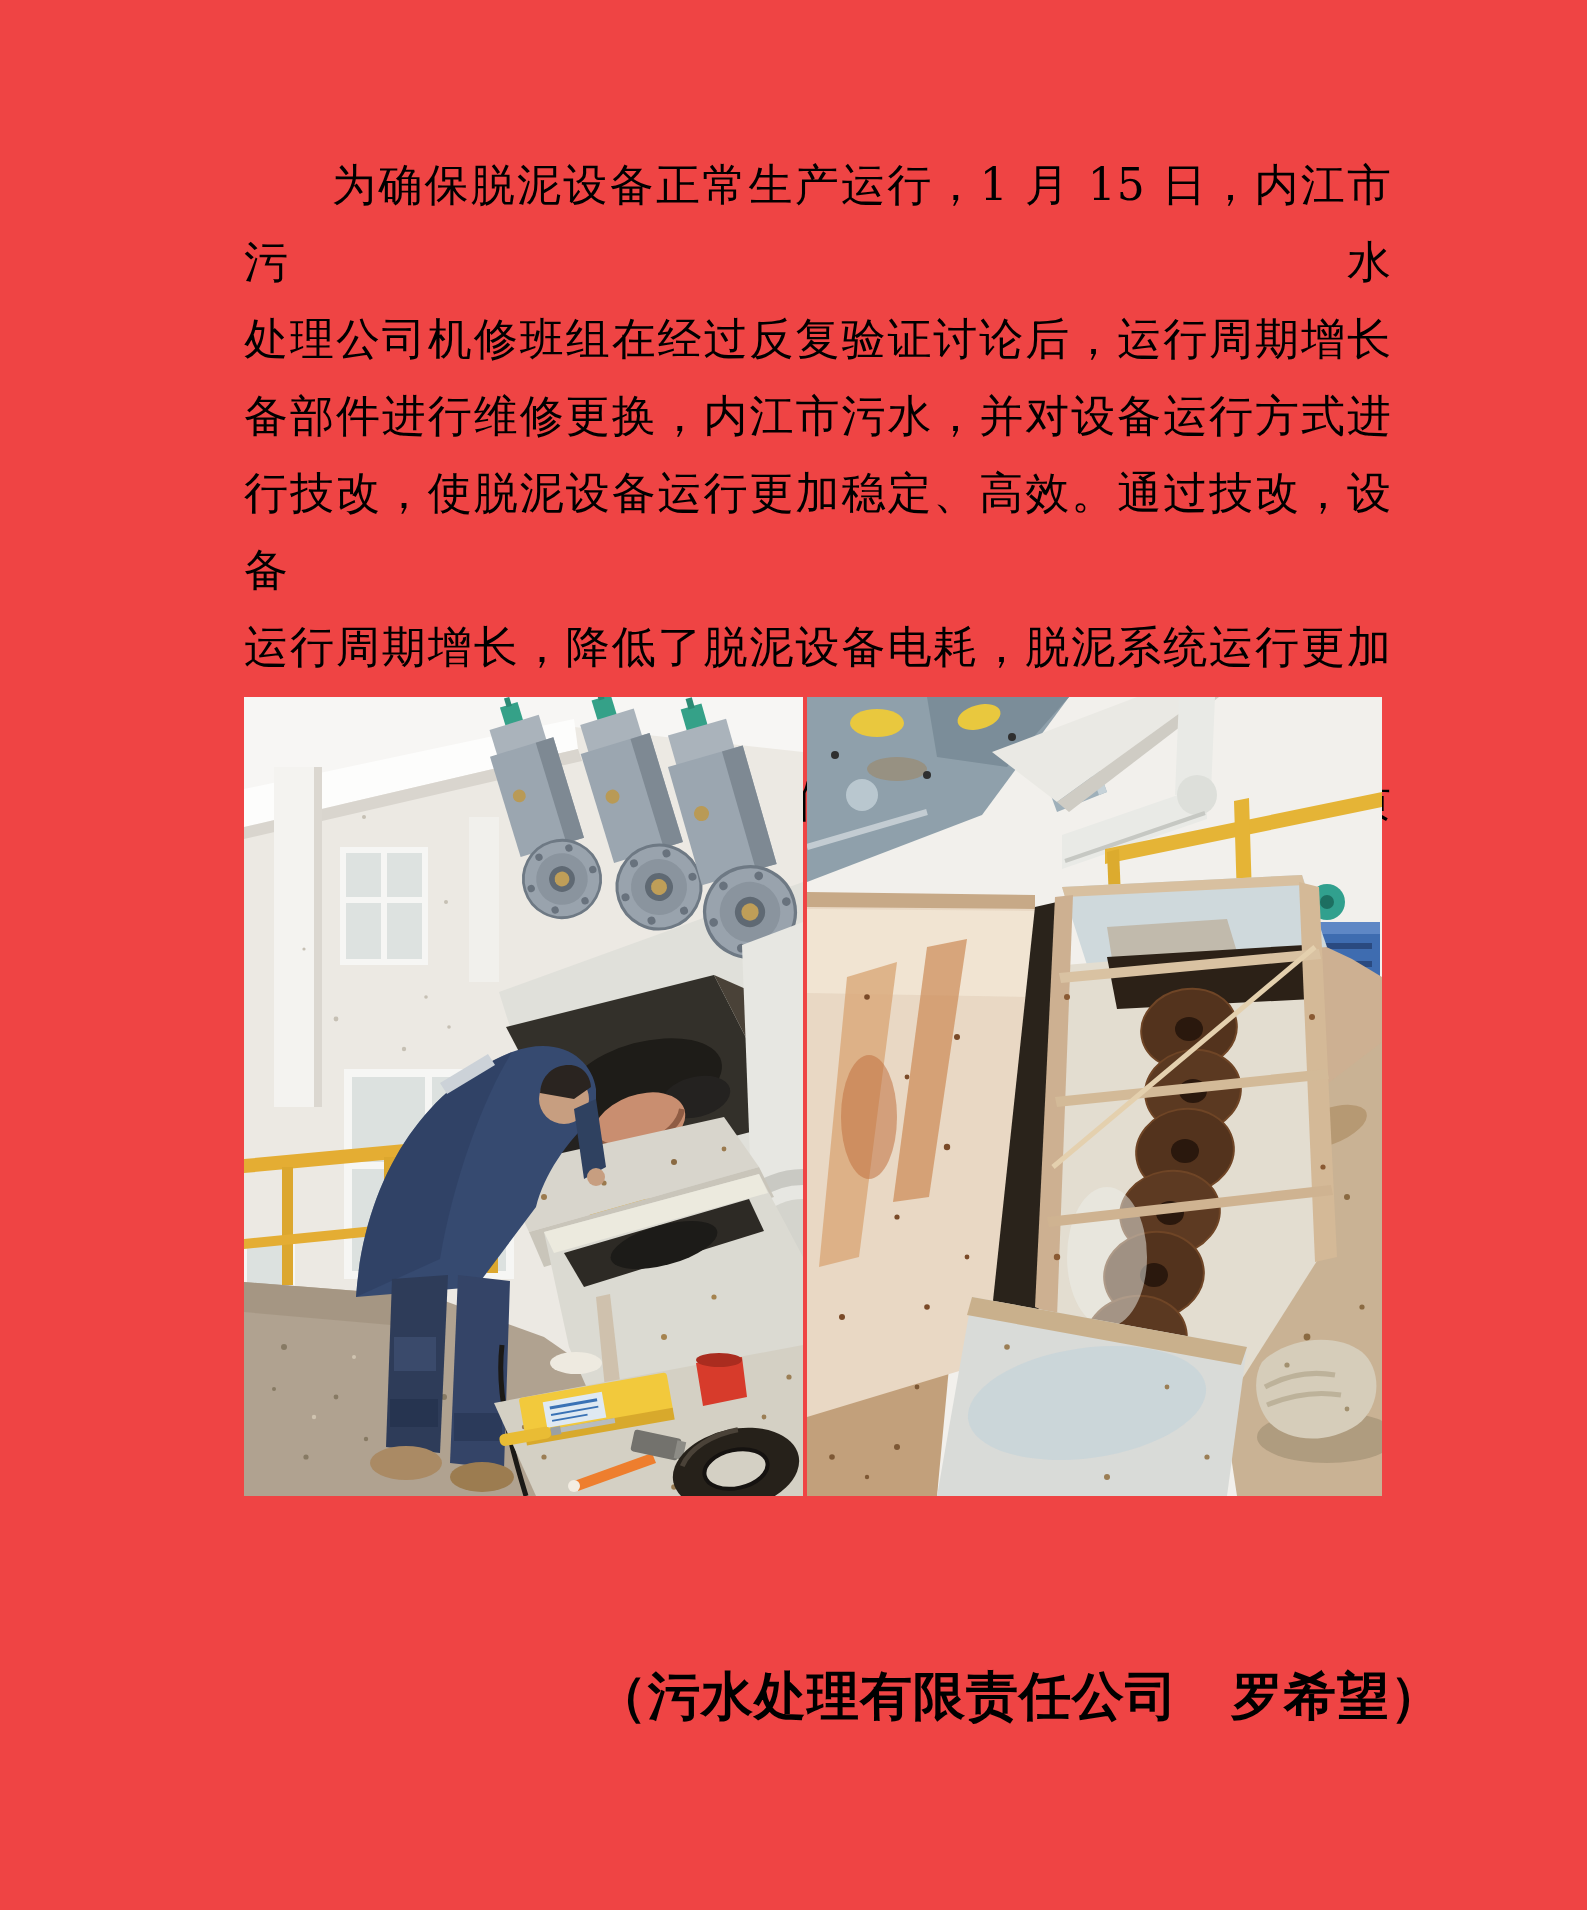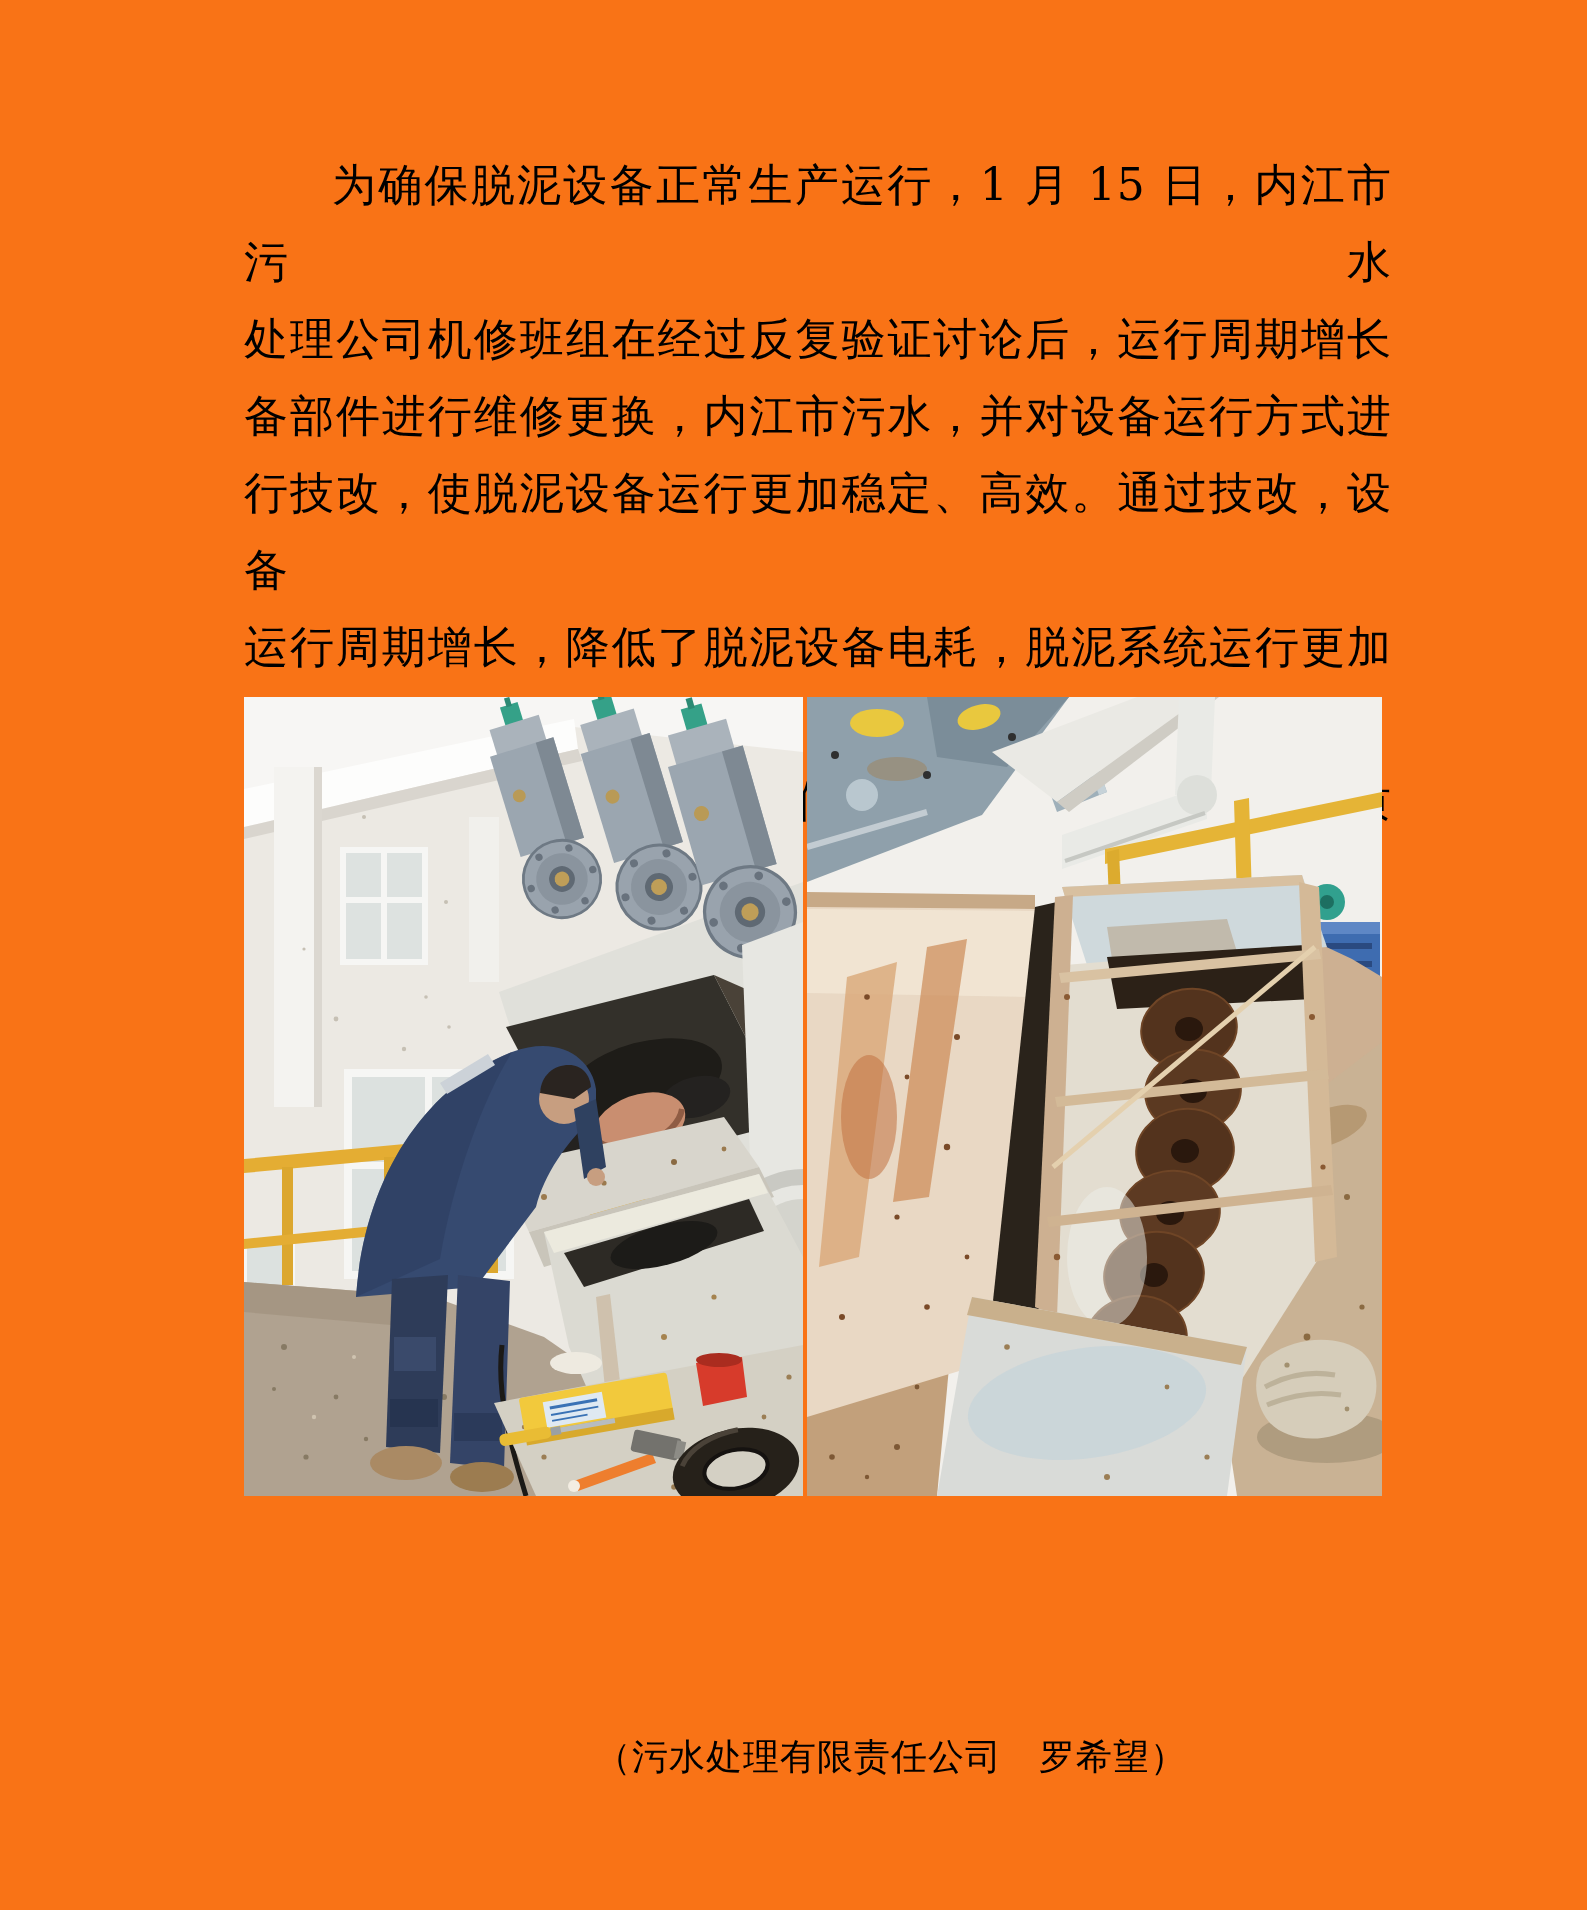--- a/index.html
+++ b/index.html
@@ -1,35 +1,36 @@
 <!DOCTYPE html>
 <html><head>
 <meta charset="utf-8">
 <style>
   html,body{margin:0;padding:0;background:#ffffff;}
   .page{
     position:relative;
     width:1587px;height:1910px;
-    background:#f97316;
+    background:#ef4444;
     overflow:hidden;
     font-family:"DejaVu Serif","Liberation Serif",serif;
     color:#000;
   }
   .para{position:absolute;left:244px;top:146px;width:1148px;}
   .pline{
     font-size:44px;line-height:77px;
     text-align:justify;text-align-last:justify;
     letter-spacing:1px;color:#000;
   }
   .pline.first{text-indent:88px;}
   .pline.last{text-align:left;text-align-last:left;}
   .sig{
-    position:absolute;left:595px;top:1729px;
-    font-size:36px;line-height:56px;letter-spacing:1px;color:#000;
+    position:absolute;left:595px;top:1668px;
+    font-size:52px;line-height:56px;letter-spacing:1px;color:#000;
     white-space:pre;
+    font-weight:bold;
   }
   figure{position:absolute;margin:0;padding:0;}
   .photo-left{left:244px;top:697px;width:559px;height:799px;}
   .photo-right{left:807px;top:697px;width:575px;height:799px;}
   figure svg{display:block;width:100%;height:100%;}
 </style>
 </head>
 <body>
 
 <div class="page">

